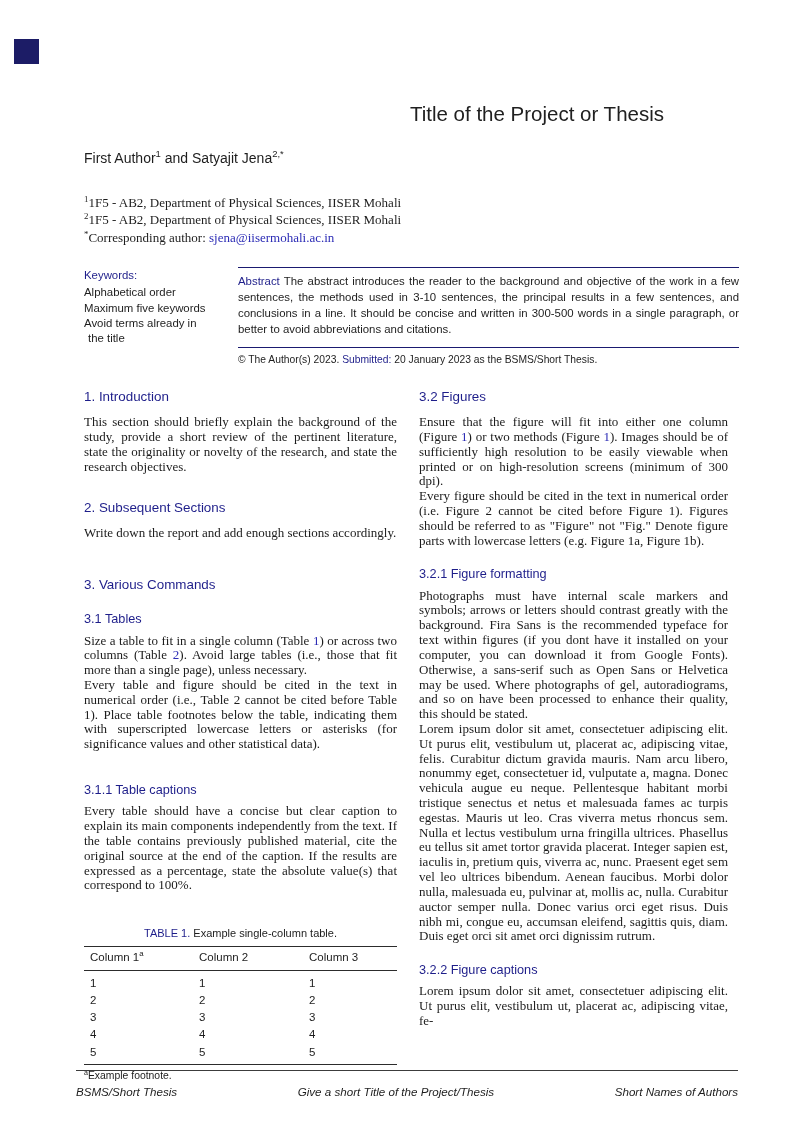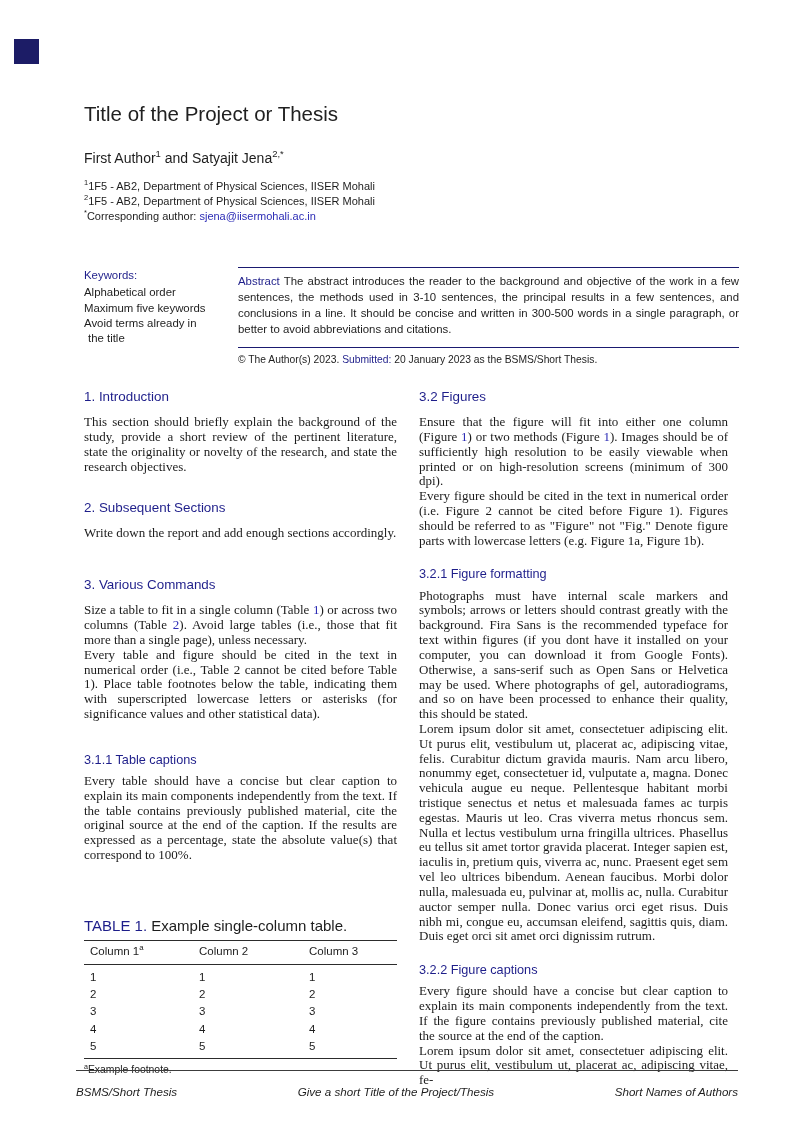--- a/index.html
+++ b/index.html
@@ -7,23 +7,23 @@
     position:relative;width:794px;height:1123px;background:#ffffff;overflow:hidden;
     font-family:"Liberation Serif",serif;color:var(--text,#1b1b1b);
   }
   .acc{color:var(--accent,#1e1e8a);}
   .lnk{color:var(--link,#2b2bb5);cursor:pointer;}
   sup{font-size:68%;line-height:0;}
 
   .logo{position:absolute;left:14px;top:39px;width:25px;height:25px;background:var(--logo,#1c1c66);}
 
   .titleblock{position:absolute;left:84px;top:102px;width:580px;}
-  .title{font-family:"Liberation Sans","DejaVu Sans",sans-serif;font-size:20.5px;font-weight:400;color:#202020;margin:0;line-height:1.2;}
+  .title{font-family:"Liberation Sans","DejaVu Sans",sans-serif;font-size:20.5px;font-weight:400;color:#202020;margin:0;line-height:1.2;text-align:right;}
   .authors{font-family:"Liberation Sans","DejaVu Sans",sans-serif;font-size:14px;color:#1d1d1d;margin-top:23px;}
-  .affils{font-family:Liberation Sans, sans-serif;font-size:11px;line-height:1.36;color:#1d1d1d;margin-top:13px;}
+  .affils{font-family:Liberation Serif, serif;font-size:13px;line-height:1.36;color:#1d1d1d;margin-top:28px;}
 
   .keywords{position:absolute;left:84px;top:268px;width:150px;
     font-family:"Liberation Sans","DejaVu Sans",sans-serif;font-size:11.4px;line-height:1.34;color:#1d1d1d;}
   .kw-label{margin-bottom:2px;}
   .kw-line:last-child{padding-left:4px;}
 
   .abstract{position:absolute;left:238px;top:267px;width:501px;border-top:1.5px solid var(--rule,#1a1a70);}
   .abs-text{font-family:Liberation Sans, sans-serif;font-size:11.4px;line-height:1.4;text-align:justify;
     color:#1d1d1d;margin:0;padding:6px 0 9px;border-bottom:1.5px solid var(--rule,#1a1a70);}
   .copyright{font-family:"Liberation Sans","DejaVu Sans",sans-serif;font-size:10.3px;color:#1d1d1d;margin:6px 0 0;}
@@ -33,21 +33,21 @@
   .col-right{left:419px;width:309px;}
   .col p{margin:0;text-align:justify;hyphens:none;}
   .sec{font-family:"Liberation Sans","DejaVu Sans",sans-serif;font-weight:400;color:var(--accent,#1e1e8a);
     font-size:13.4px;margin:26px 0 10px;line-height:1.2;}
   .sec.first{margin-top:7px;}
   .sec.mt-md{margin-top:36px;}
   .subsec{font-family:"Liberation Sans","DejaVu Sans",sans-serif;font-weight:400;color:var(--accent,#1e1e8a);
     font-size:12.7px;margin:19px 0 6px;line-height:1.2;}
   .subsec.mt-xl{margin-top:31px;}
 
-  .tbl-caption{font-family:"Liberation Sans","DejaVu Sans",sans-serif;font-size:15px;color:#1d1d1d;margin-top:54px;text-align:left;}
+  .tbl-caption{font-family:"Liberation Sans","DejaVu Sans",sans-serif;font-size:11px;color:#1d1d1d;margin-top:34px;text-align:center;}
   table.tbl{border-collapse:collapse;width:100%;margin-top:6px;
     font-family:"Liberation Sans","DejaVu Sans",sans-serif;font-size:11.5px;color:#1d1d1d;}
   table.tbl th{font-weight:400;text-align:left;padding:4px 0 6px 6px;
     border-top:1.5px solid #2c2c2c;border-bottom:1.1px solid #2c2c2c;}
   table.tbl td{padding:2.6px 0 2.6px 6px;line-height:12px;text-align:left;}
   table.tbl th:nth-child(1){width:103px;}
   table.tbl th:nth-child(2){width:104px;}
   table.tbl tbody tr:first-child td{padding-top:6px;}
   table.tbl tbody tr:last-child td{border-bottom:1.5px solid #2c2c2c;padding-bottom:6px;}
   .tbl-footnote{font-family:"Liberation Sans","DejaVu Sans",sans-serif;font-size:10.4px;color:#1d1d1d;margin-top:5px;}
@@ -87,20 +87,21 @@
   </section>
 
   <section class="col col-left">
     <h3 class="sec first">1. Introduction</h3>
     <p>This section should briefly explain the background of the study, provide a short review of the pertinent literature, state the originality or novelty of the research, and state the research objectives.</p>
 
     <h3 class="sec">2. Subsequent Sections</h3>
     <p>Write down the report and add enough sections accordingly.</p>
 
     <h3 class="sec mt-md">3. Various Commands</h3>
+    <h4 class="subsec">3.1 Tables</h4>
     <p><span>Size a table to fit in a single column (Table </span><span class="lnk">1</span><span>) or across two columns (Table </span><span class="lnk">2</span><span>). Avoid large tables (i.e., those that fit more than a single page), unless necessary.</span></p>
     <p>Every table and figure should be cited in the text in numerical order (i.e., Table 2 cannot be cited before Table 1). Place table footnotes below the table, indicating them with superscripted lowercase letters or asterisks (for significance values and other statistical data).</p>
 
     <h4 class="subsec mt-xl">3.1.1 Table captions</h4>
     <p>Every table should have a concise but clear caption to explain its main components independently from the text. If the table contains previously published material, cite the original source at the end of the caption. If the results are expressed as a percentage, state the absolute value(s) that correspond to 100%.</p>
 
     <div class="tbl-caption"><span class="acc">TABLE 1.</span><span> Example single-column table.</span></div>
     <table class="tbl">
       <thead>
         <tr>
@@ -143,21 +144,20 @@
   <section class="col col-right">
     <h3 class="sec first">3.2 Figures</h3>
     <p><span>Ensure that the figure will fit into either one column (Figure </span><span class="lnk">1</span><span>) or two methods (Figure </span><span class="lnk">1</span><span>). Images should be of sufficiently high resolution to be easily viewable when printed or on high-resolution screens (minimum of 300 dpi).</span></p>
     <p>Every figure should be cited in the text in numerical order (i.e. Figure 2 cannot be cited before Figure 1). Figures should be referred to as "Figure" not "Fig." Denote figure parts with lowercase letters (e.g. Figure 1a, Figure 1b).</p>
 
     <h4 class="subsec mt-md">3.2.1 Figure formatting</h4>
     <p>Photographs must have internal scale markers and symbols; arrows or letters should contrast greatly with the background. Fira Sans is the recommended typeface for text within figures (if you dont have it installed on your computer, you can download it from Google Fonts). Otherwise, a sans-serif such as Open Sans or Helvetica may be used. Where photographs of gel, autoradiograms, and so on have been processed to enhance their quality, this should be stated.</p>
     <p>Lorem ipsum dolor sit amet, consectetuer adipiscing elit. Ut purus elit, vestibulum ut, placerat ac, adipiscing vitae, felis. Curabitur dictum gravida mauris. Nam arcu libero, nonummy eget, consectetuer id, vulputate a, magna. Donec vehicula augue eu neque. Pellentesque habitant morbi tristique senectus et netus et malesuada fames ac turpis egestas. Mauris ut leo. Cras viverra metus rhoncus sem. Nulla et lectus vestibulum urna fringilla ultrices. Phasellus eu tellus sit amet tortor gravida placerat. Integer sapien est, iaculis in, pretium quis, viverra ac, nunc. Praesent eget sem vel leo ultrices bibendum. Aenean faucibus. Morbi dolor nulla, malesuada eu, pulvinar at, mollis ac, nulla. Curabitur auctor semper nulla. Donec varius orci eget risus. Duis nibh mi, congue eu, accumsan eleifend, sagittis quis, diam. Duis eget orci sit amet orci dignissim rutrum.</p>
 
     <h4 class="subsec">3.2.2 Figure captions</h4>
-    <p>Every figure should have a concise but clear caption to explain its main components independently from the text. If the figure contains previously published material, cite the source at the end of the caption.</p>
     <p>Lorem ipsum dolor sit amet, consectetuer adipiscing elit. Ut purus elit, vestibulum ut, placerat ac, adipiscing vitae, fe-</p>
   </section>
 
   <footer class="footer">
     <span>BSMS/Short Thesis</span>
     <span>Give a short Title of the Project/Thesis</span>
     <span>Short Names of Authors</span>
   </footer>
 
 </div>

